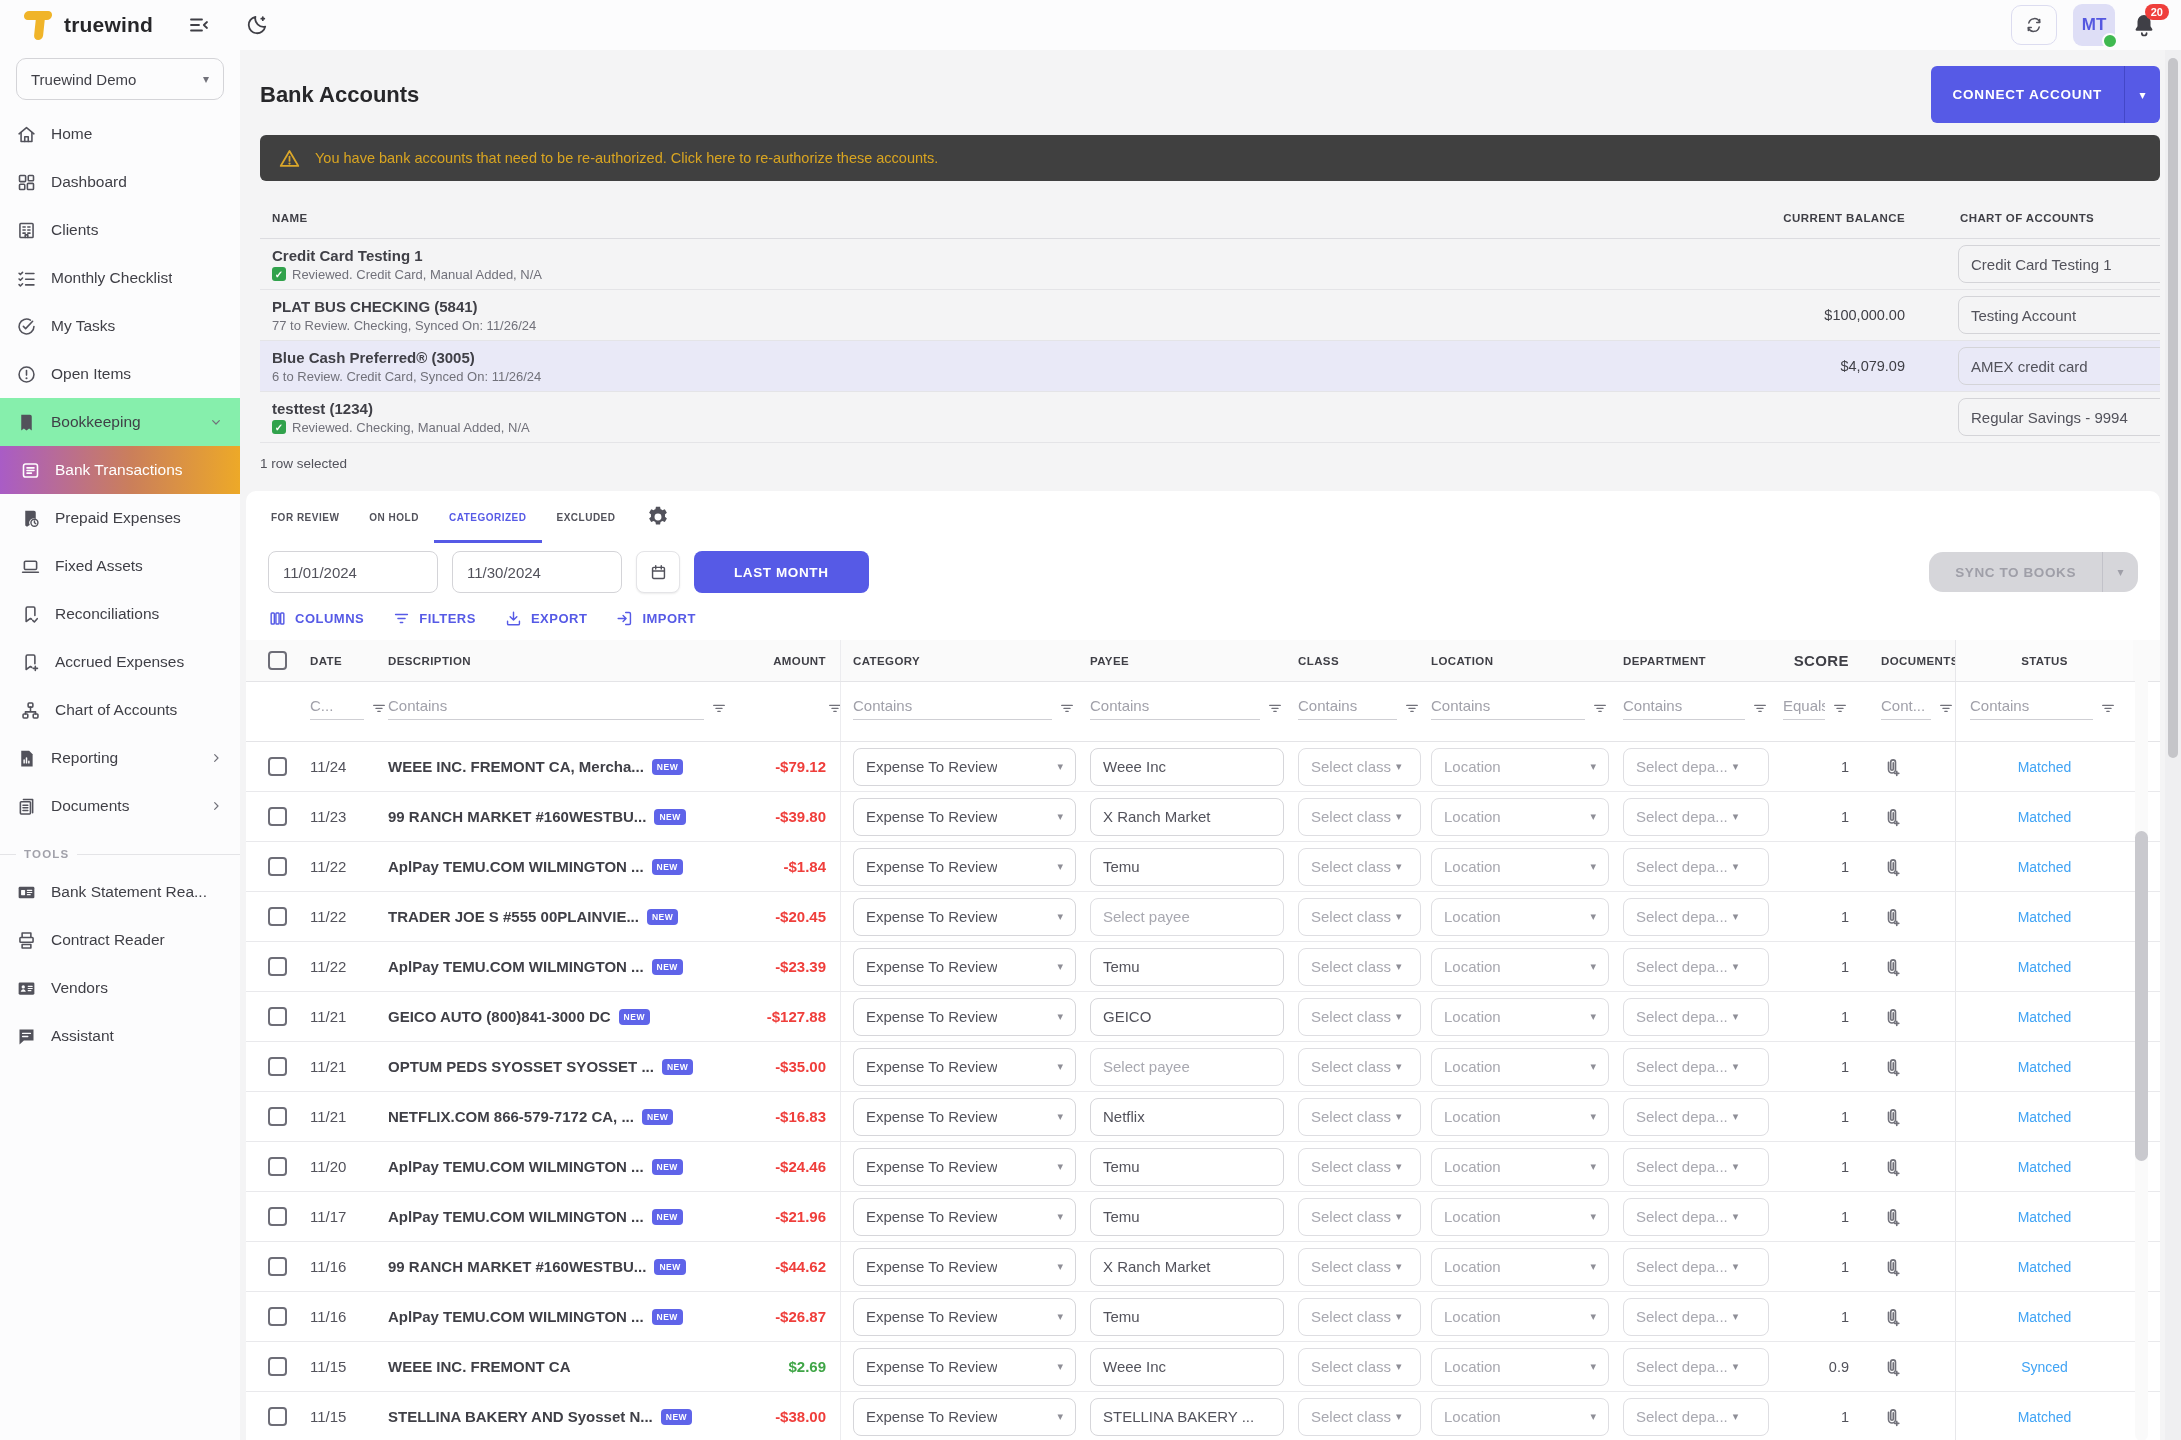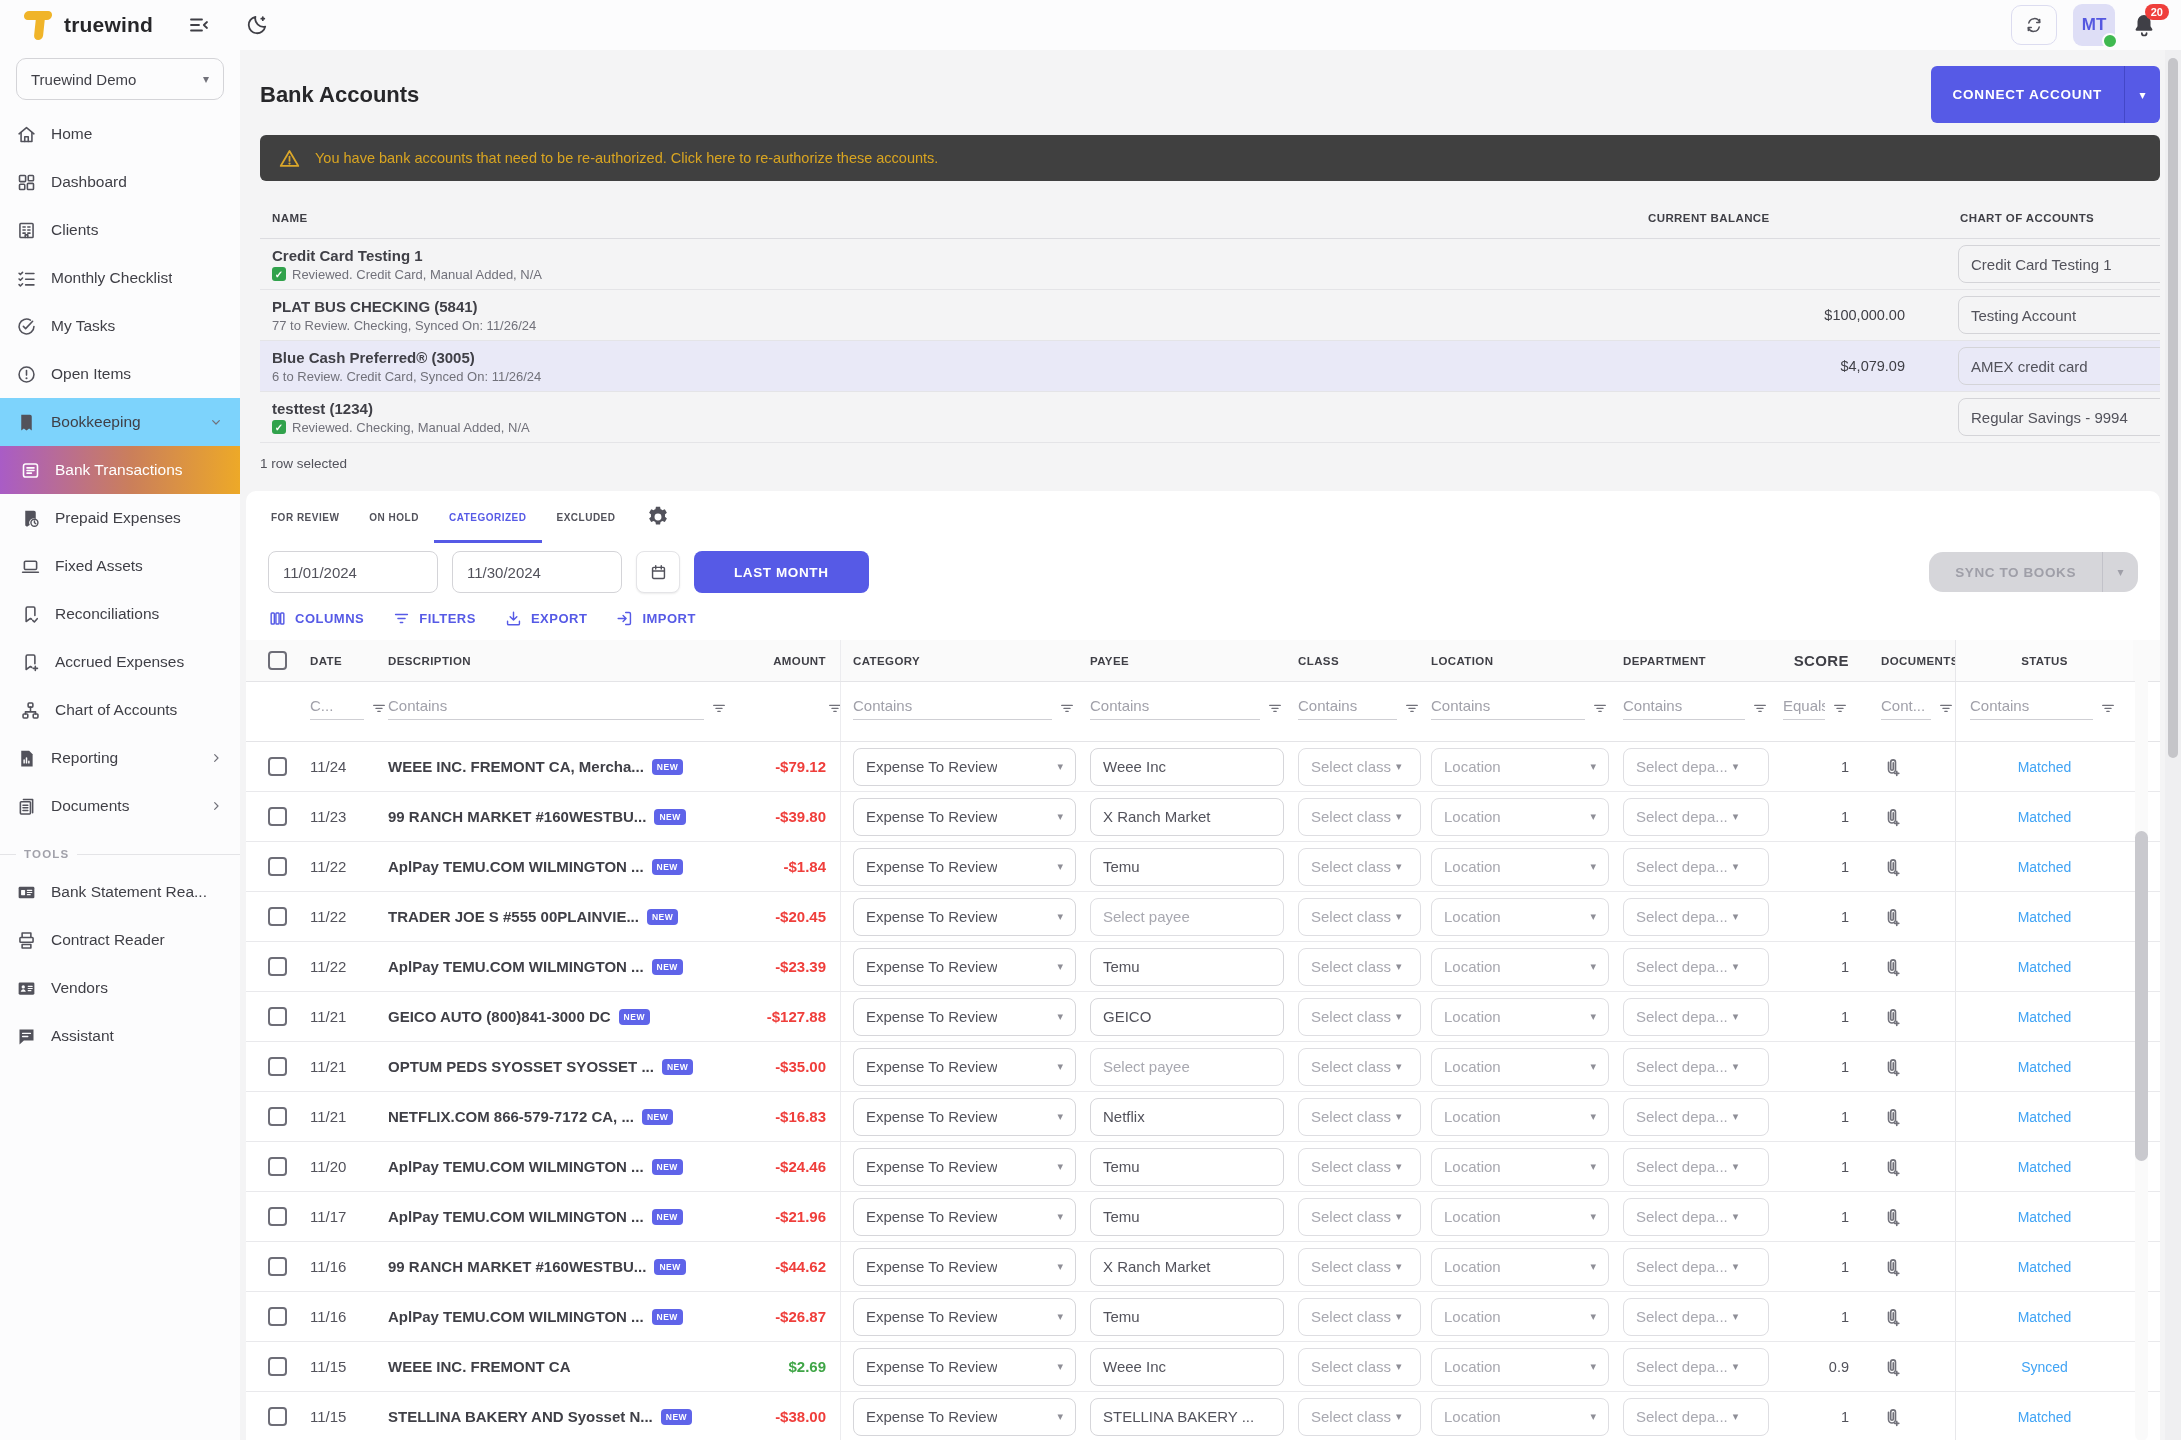--- a/index.html
+++ b/index.html
@@ -24,21 +24,21 @@
 
   .lower { display:flex; height:1390px; }
 
   
   .sidebar { width:240px; background:#fcfcfd; flex:none; padding-top:8px; overflow:hidden; }
   .workspace { margin:0 16px 10px; height:42px; border:1px solid #d4d4d8; border-radius:10px; display:flex; align-items:center; padding:0 14px; font-size:15px; color:#3f3f46; cursor:pointer; background:#fcfcfd; }
   .workspace .caret { margin-left:auto; color:#71717a; font-size:12px; }
   .nav-item { height:48px; display:flex; align-items:center; gap:14px; padding:0 16px; font-size:15.5px; color:#3f3f46; cursor:pointer; white-space:nowrap; }
   .nav-item .nav-icon { width:21px; height:21px; flex:none; color:#52525b; }
   .nav-item.child { padding-left:20px; }
-  .nav-item.open-section { background:#7dd3fc; }
+  .nav-item.open-section { background:#86efac; }
   .nav-item.active { background:linear-gradient(90deg,#a95cc6 0%,#cb7f5a 55%,#eda928 100%); color:#fff; }
   .nav-item.active .nav-icon { color:#fff; }
   .nav-chevron { margin-left:auto; width:16px; height:16px; color:#71717a; }
   .nav-label { overflow:hidden; text-overflow:ellipsis; }
   .nav-divider { display:flex; align-items:center; margin:18px 0 8px; color:#a1a1aa; font-size:11.5px; font-weight:700; letter-spacing:1.2px; }
   .nav-divider::before { content:""; width:16px; height:1px; background:#e4e4e7; margin-right:8px; }
   .nav-divider::after { content:""; flex:1; height:1px; background:#e4e4e7; margin-left:8px; }
 
   
   .main { flex:1; background:#f4f4f5; position:relative; overflow:hidden; }
@@ -47,21 +47,21 @@
   .connect-btn { display:flex; height:57px; border-radius:6px; overflow:hidden; background:#565ae6; color:#fff; cursor:pointer; }
   .connect-main { padding:0 22px; display:flex; align-items:center; font-size:13.5px; font-weight:700; letter-spacing:.8px; }
   .connect-caret { width:36px; display:flex; align-items:center; justify-content:center; border-left:1px solid #4347c8; font-size:12px; }
 
   .banner { margin:0 21px 16px 20px; height:46px; background:#404040; border-radius:6px; display:flex; align-items:center; gap:14px; padding:0 18px; color:#d9a521; font-size:14.5px; cursor:pointer; }
   .warn-ic { width:23px; height:23px; color:#dba72a; flex:none; }
 
   .accounts { margin:0 21px 0 20px; }
   .accounts-header { display:flex; align-items:center; height:42px; border-bottom:1px solid #dcdce0; font-size:11.5px; font-weight:700; letter-spacing:.4px; color:#3f3f46; }
   .ah-name { flex:1; padding-left:12px; }
-  .ah-balance { width:310px; padding-right:53px; }
+  .ah-balance { width:310px; text-align:right; padding-right:53px; }
   .ah-chart { width:202px; padding-left:2px; }
   .acct-row { display:flex; align-items:center; min-height:51px; border-bottom:1px solid #e4e4e7; }
   .acct-row.selected { background:#e9e9f7; }
   .acct-main { flex:1; padding:6px 0 6px 12px; min-width:0; }
   .acct-name { font-size:15px; font-weight:700; color:#3f3f46; }
   .acct-sub { font-size:13px; color:#71717a; margin-top:3px; display:flex; align-items:center; gap:6px; }
   .check-badge { width:14px; height:14px; background:#31a24c; border-radius:3px; color:#fff; font-size:10px; font-weight:700; display:inline-flex; align-items:center; justify-content:center; flex:none; }
   .acct-balance { width:310px; text-align:right; padding-right:53px; font-size:14.5px; color:#3f3f46; }
   .acct-chart { width:202px; overflow:hidden; }
   .chart-select { height:38px; min-width:225px; border:1px solid #d4d4d8; border-radius:8px; display:flex; align-items:center; padding:0 12px; font-size:15px; color:#52525b; white-space:nowrap; overflow:hidden; cursor:pointer; }

